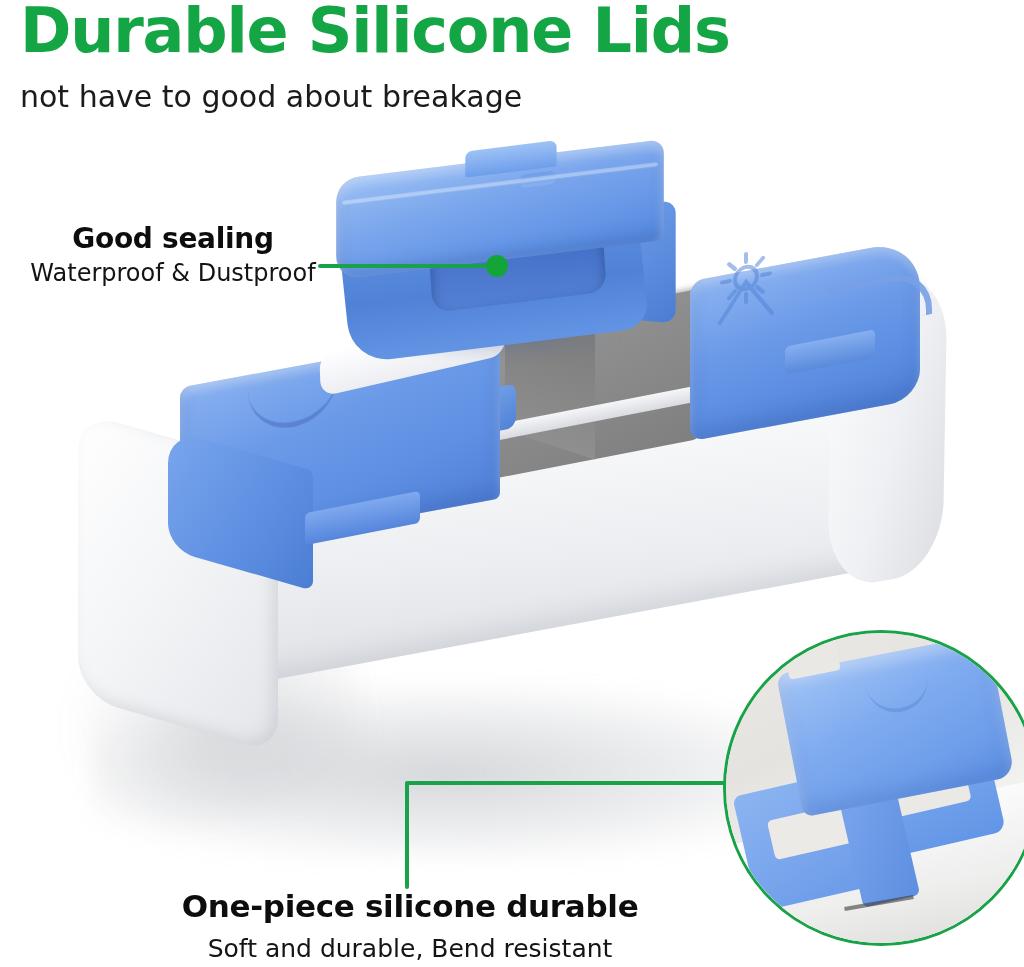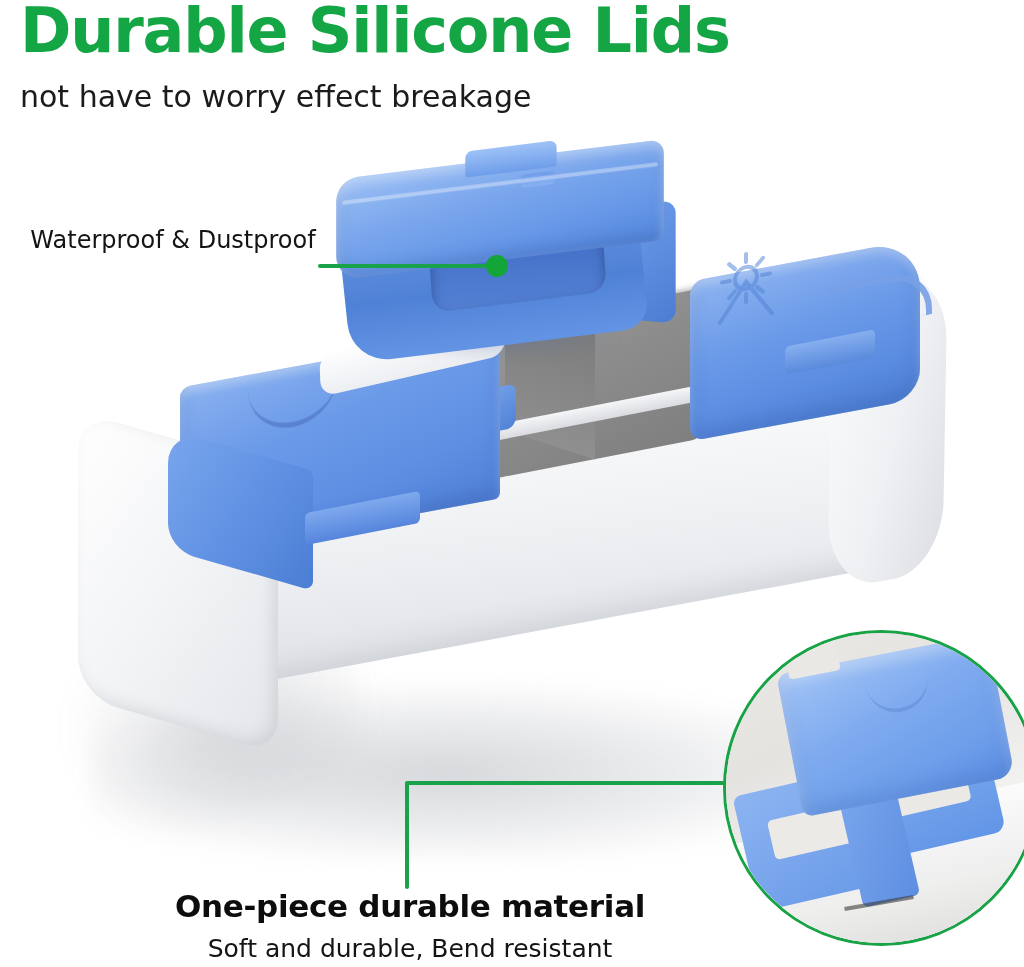--- a/index.html
+++ b/index.html
@@ -367,25 +367,26 @@
   </div>
 
   <div class="lead-h" id="lead-sealing"></div>
   <div class="lead-dot" id="lead-sealing-dot"></div>
   <div class="lead-h" id="lead-material-h"></div>
   <div class="lead-v" id="lead-material-v"></div>
 
   <div class="title">Durable Silicone Lids</div>
 
   <div class="subtitle">
-    <span>not have to worry effect breakage</span>
+    <span>not have to good about breakage</span>
   </div>
 
   <div class="callout" id="callout-sealing">
+    <div class="c-title">Good sealing</div>
     <div class="c-sub">Waterproof &amp; Dustproof</div>
   </div>
 
   <div class="callout" id="callout-material">
-    <div class="c-title">One-piece durable material</div>
+    <div class="c-title">One-piece silicone durable</div>
     <div class="c-sub">Soft and durable, Bend resistant</div>
   </div>
 
 </div>
 
 </body></html>

